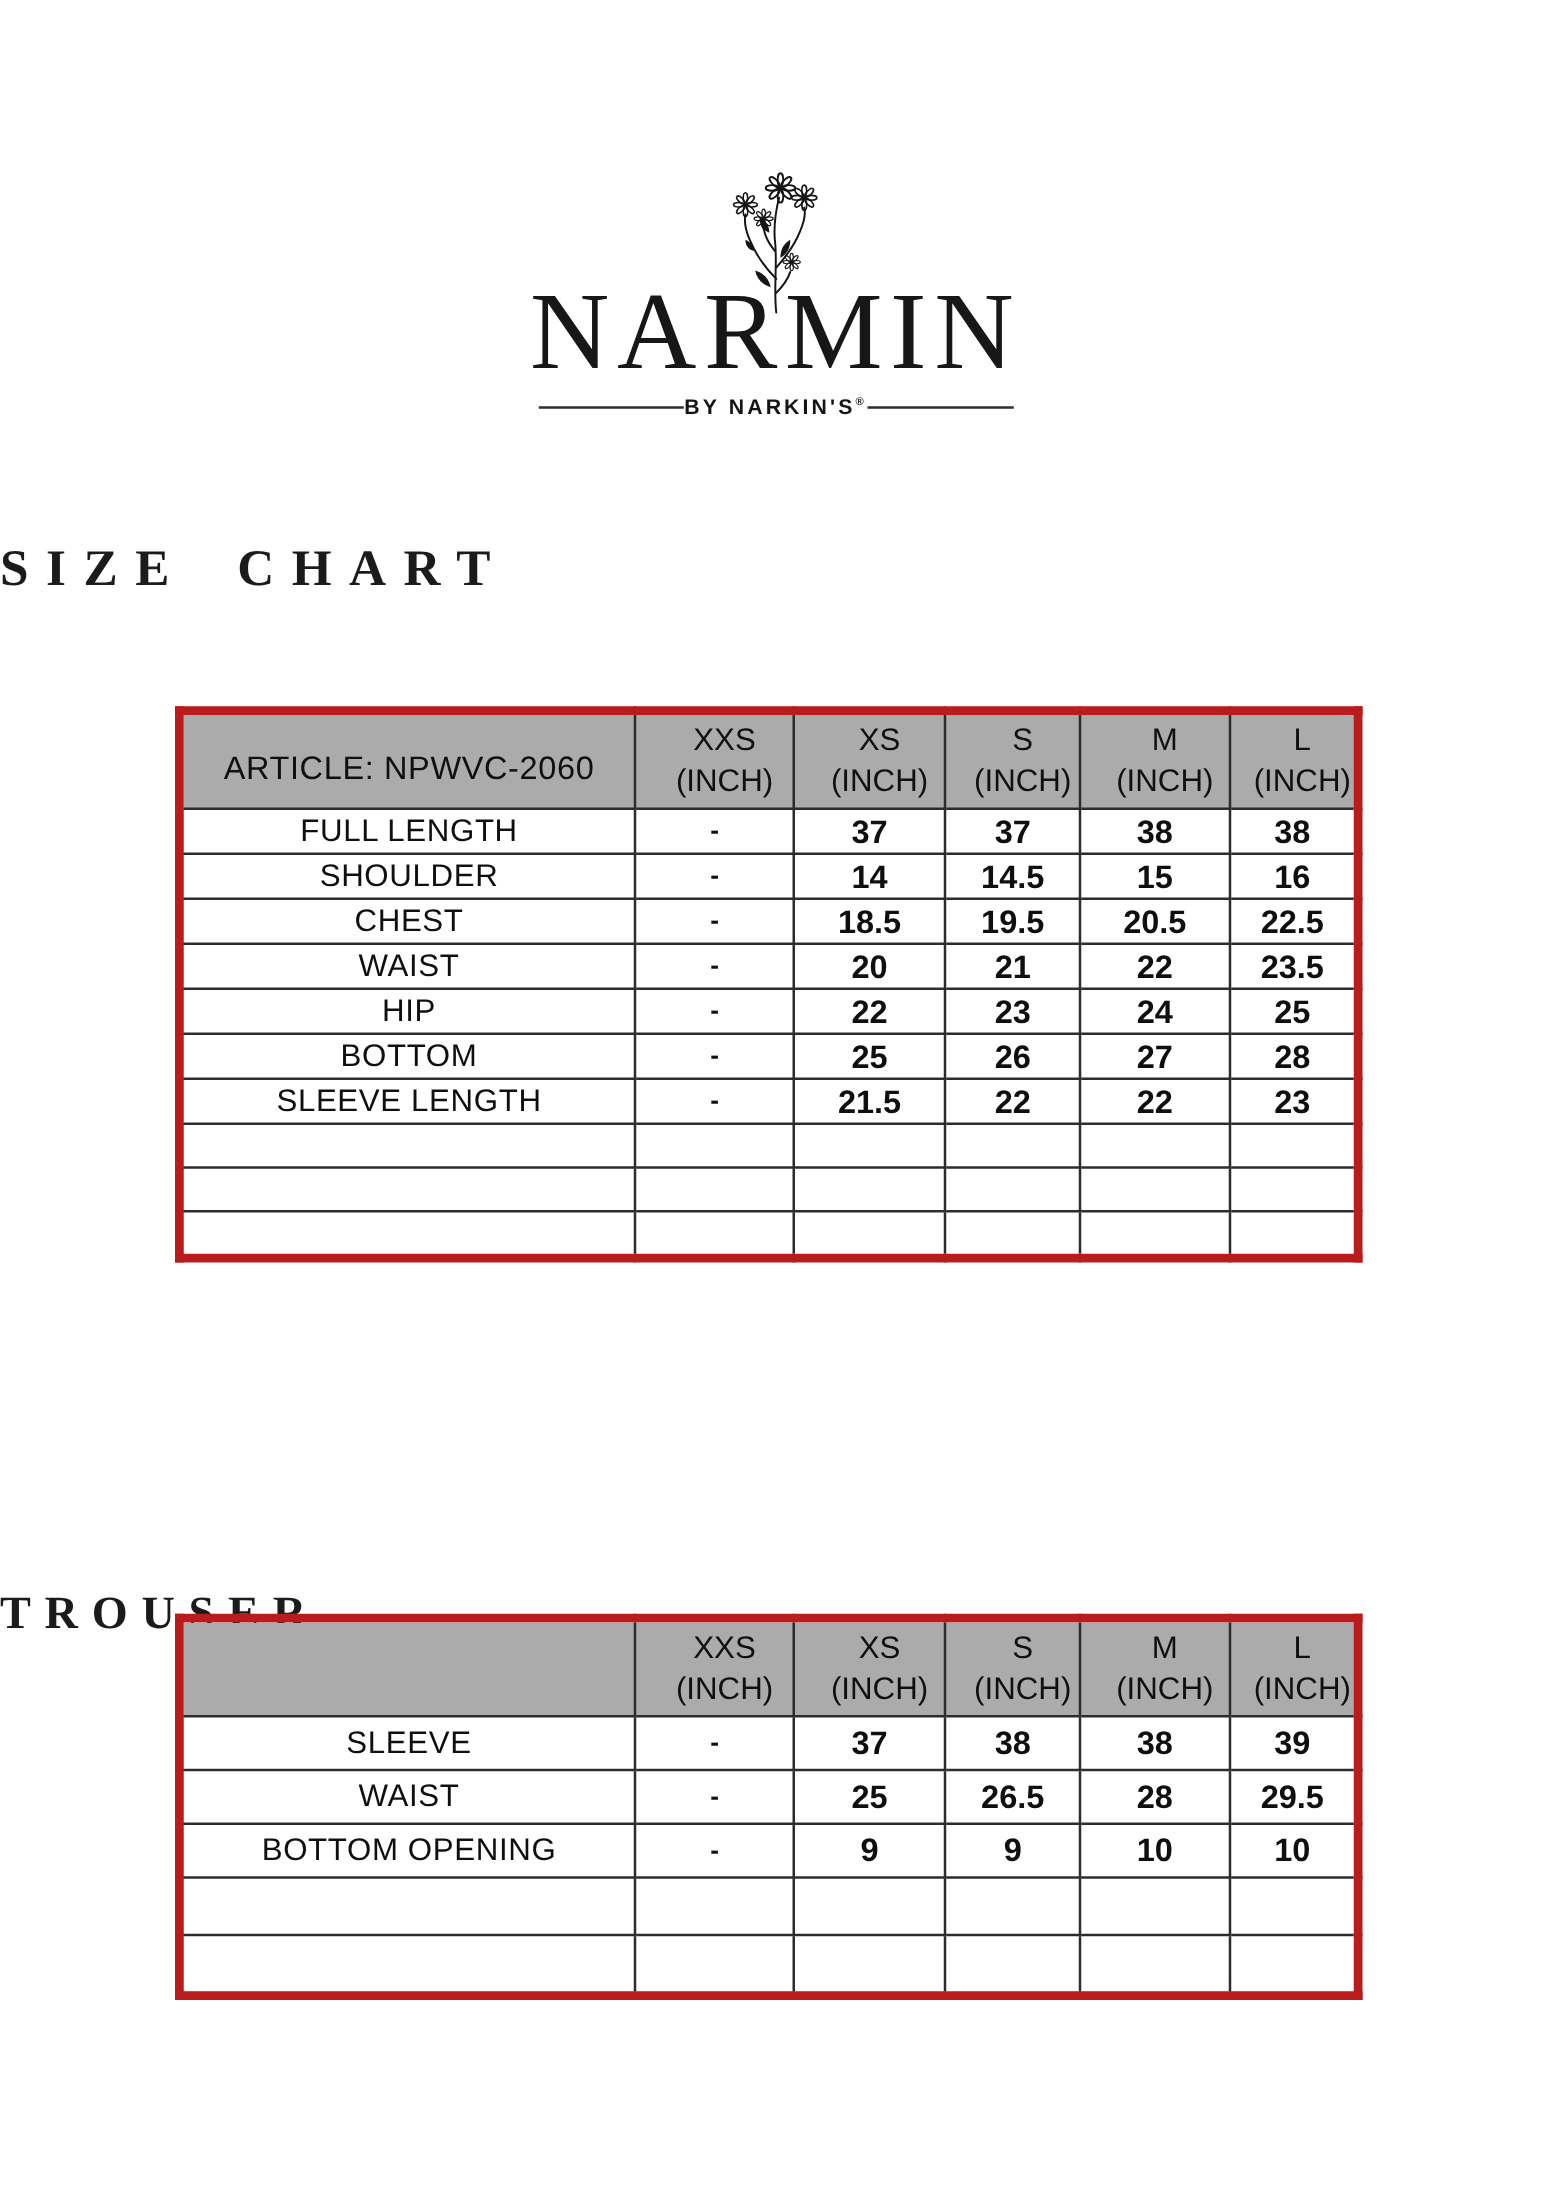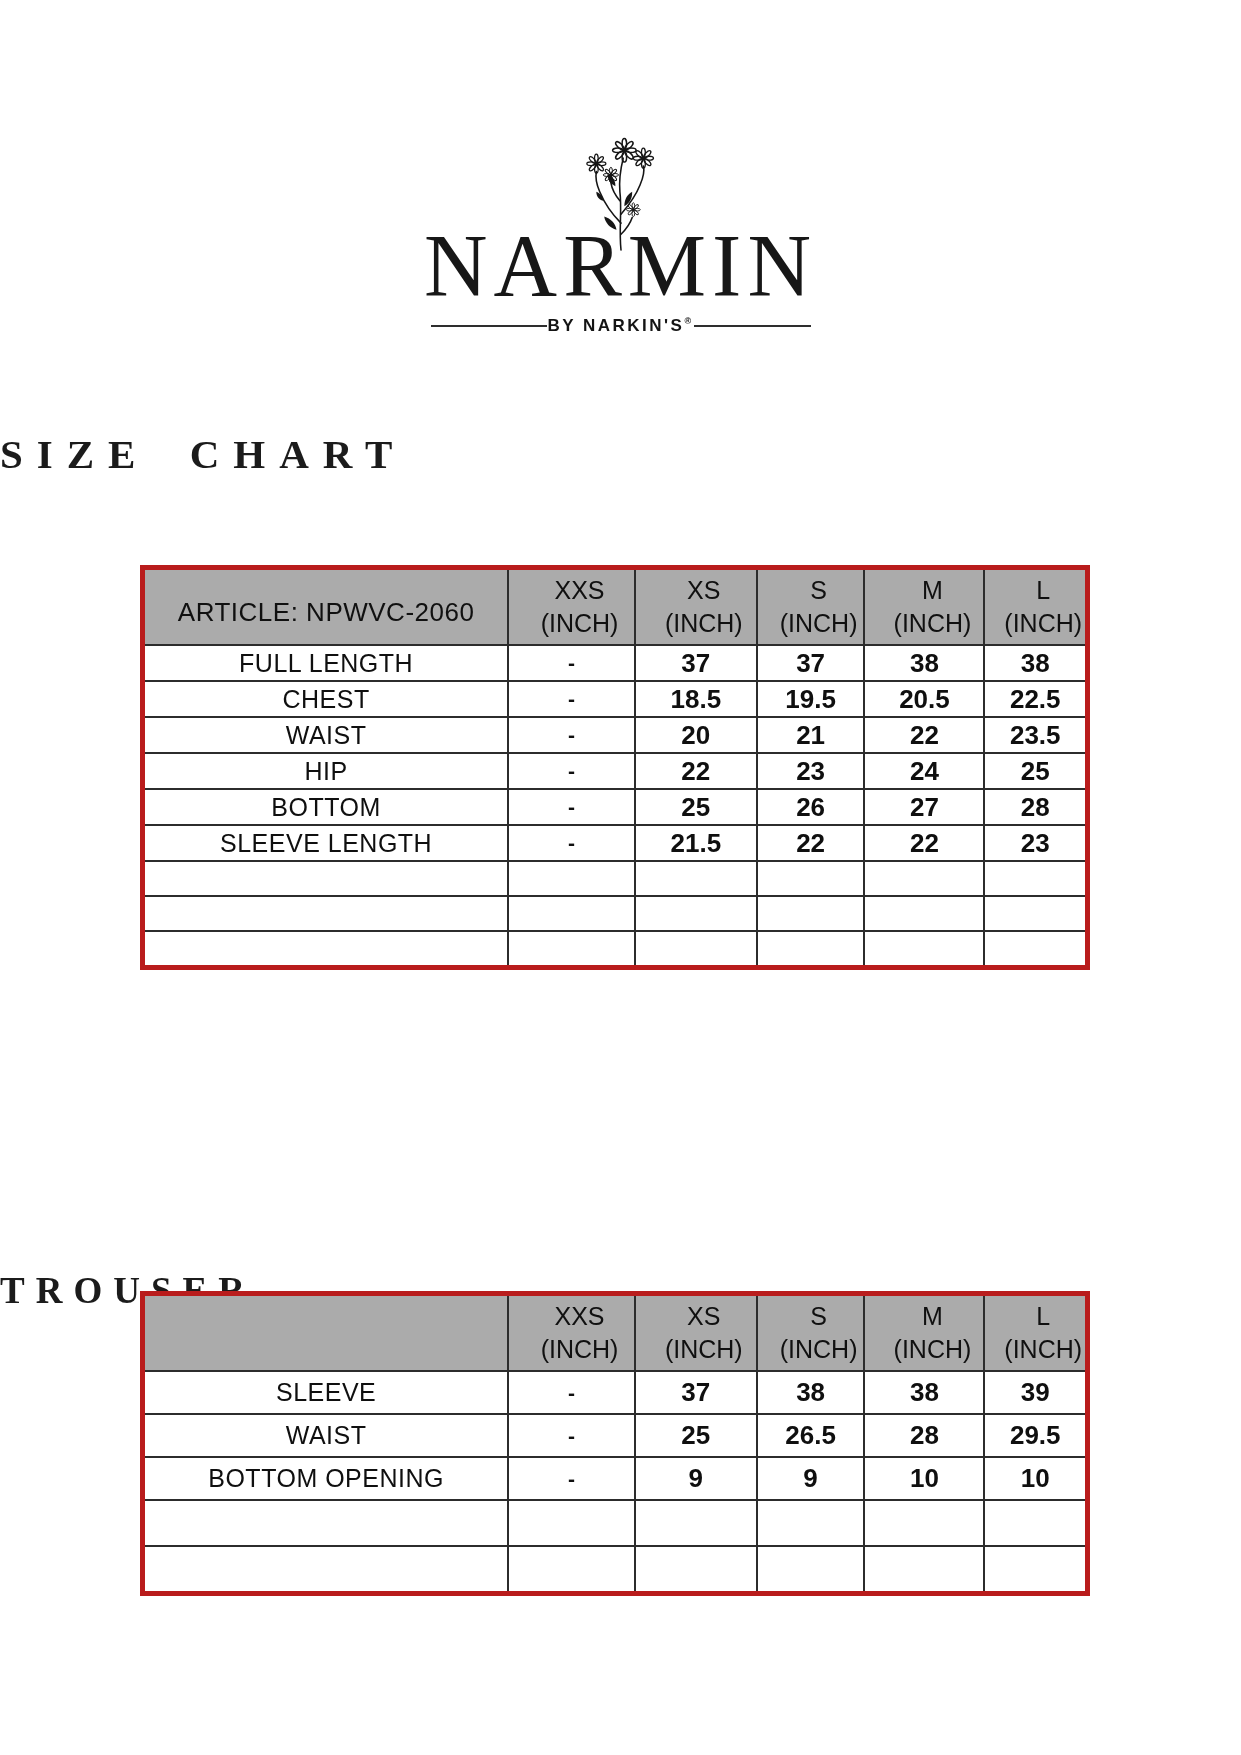--- a/index.html
+++ b/index.html
@@ -42,21 +42,21 @@
     font-weight:700;color:#1b1b1b;
     white-space:nowrap;
   }
   .page-title{top:403px;font-size:41px;letter-spacing:14px;word-spacing:16px;}
   .trouser-title{top:1238px;font-size:37px;letter-spacing:11px;}
 
   
   table.size{
     position:absolute;left:140px;width:950px;
     border-collapse:collapse;table-layout:fixed;
-    border:5px solid #b91c1c;
+    border:7px solid #b91c1c;
   }
   #size-table{top:565px;}
   #trouser-table{top:1291px;}
   table.size th,table.size td{
     border:2px solid #2c2c2c;
     text-align:center;vertical-align:middle;
     padding:0;overflow:hidden;
   }
   table.size thead th{
     background:#ababab;
@@ -167,20 +167,28 @@
     <tbody id="t1-body">
         <tr>
           <td class="label">FULL LENGTH</td>
           <td class="val dash">-</td>
           <td class="val">37</td>
           <td class="val">37</td>
           <td class="val">38</td>
           <td class="val">38</td>
         </tr>
         <tr>
+          <td class="label">SHOULDER</td>
+          <td class="val dash">-</td>
+          <td class="val">14</td>
+          <td class="val">14.5</td>
+          <td class="val">15</td>
+          <td class="val">16</td>
+        </tr>
+        <tr>
           <td class="label">CHEST</td>
           <td class="val dash">-</td>
           <td class="val">18.5</td>
           <td class="val">19.5</td>
           <td class="val">20.5</td>
           <td class="val">22.5</td>
         </tr>
         <tr>
           <td class="label">WAIST</td>
           <td class="val dash">-</td>

